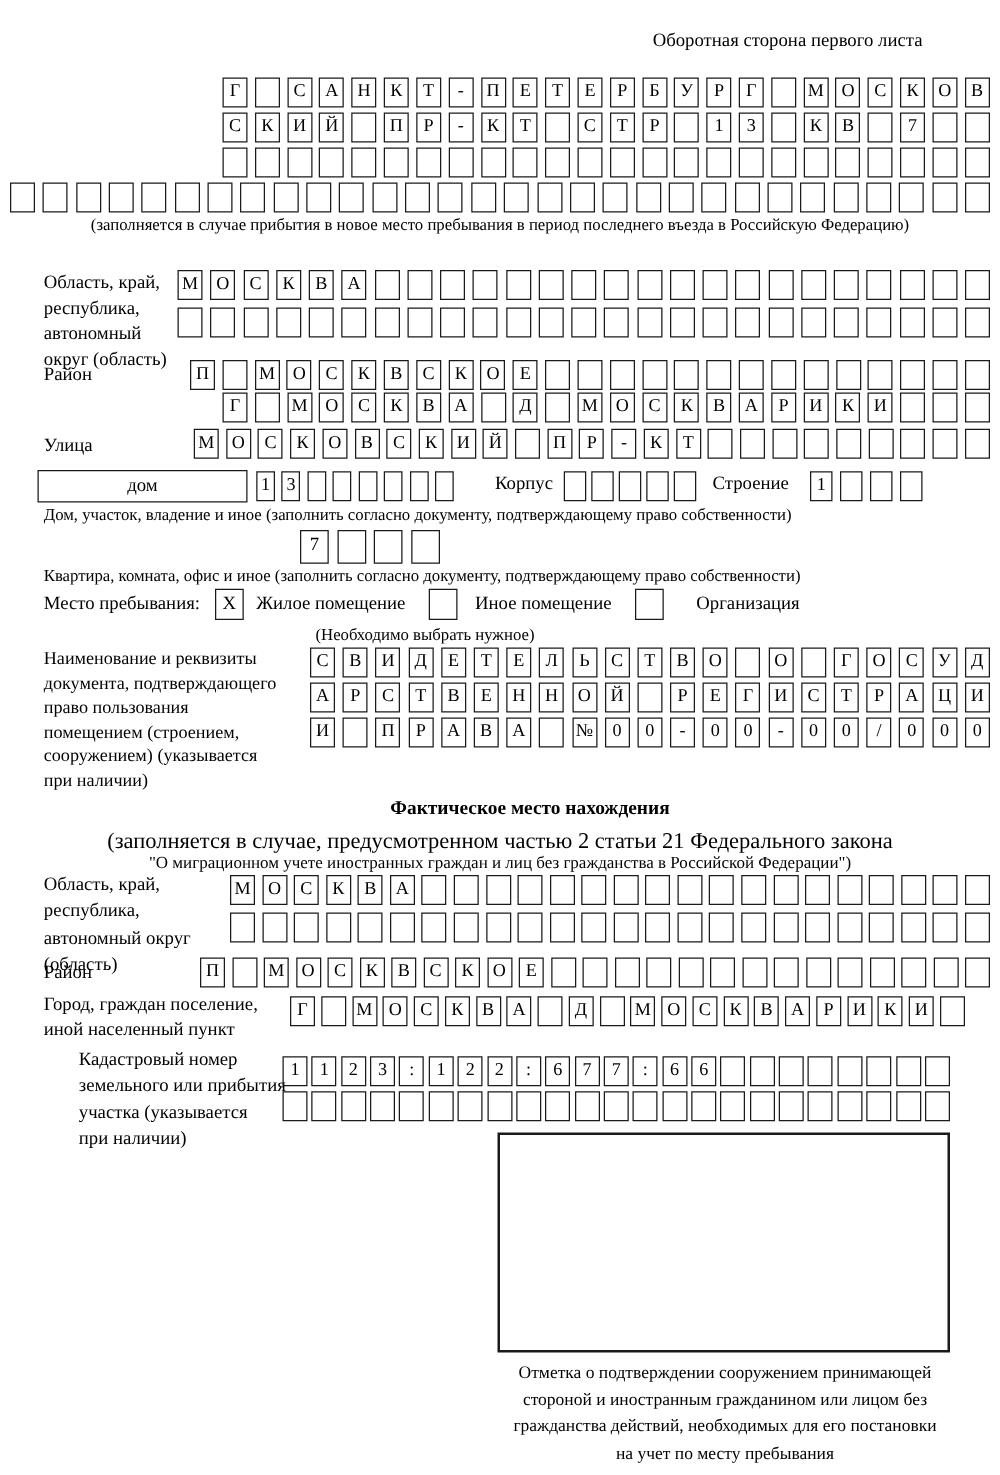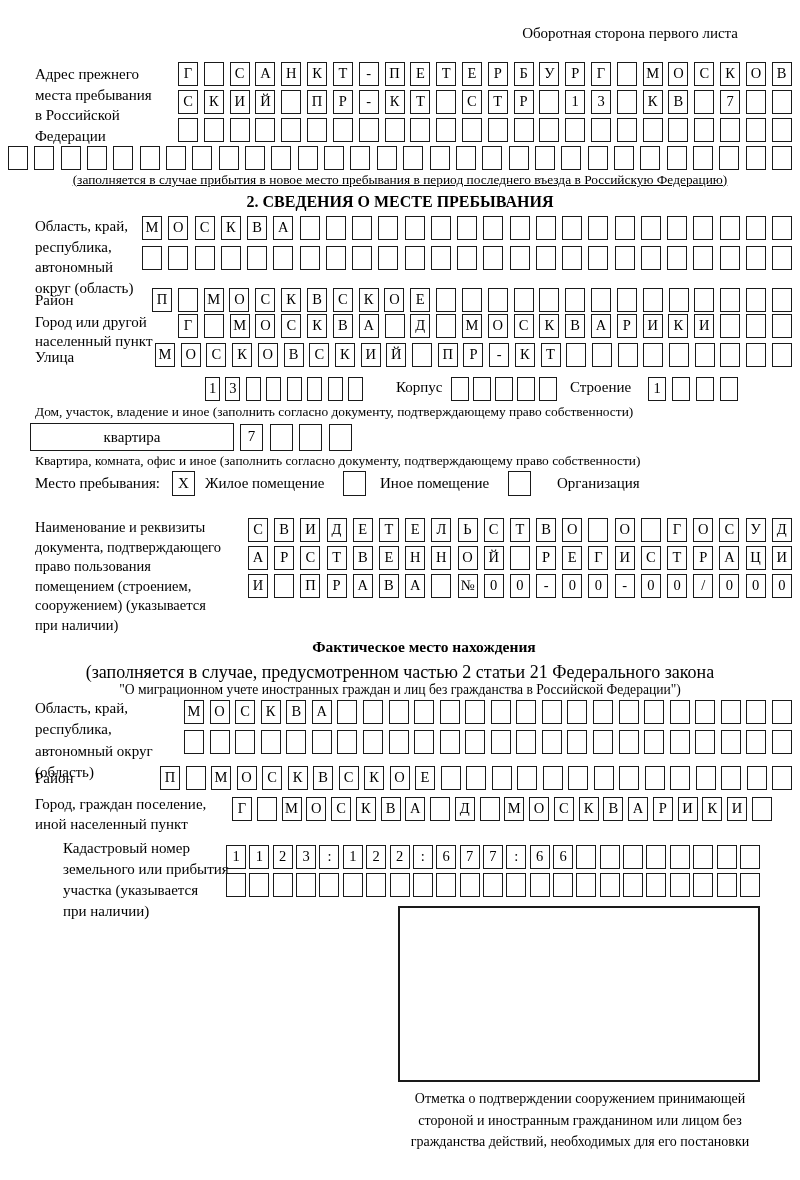--- a/index.html
+++ b/index.html
@@ -25,26 +25,20 @@
   .stampbox{position:absolute;box-sizing:border-box;border:2px solid #1a1a1a;background:#fff;}
   .caption{position:absolute;font-size:14px;line-height:21.5px;text-align:center;}
 </style>
 </head>
 <body>
 
 <div id="page">
 
   <div class="abs" style="top:25px;right:62px;font-size:15px;">Оборотная сторона первого листа</div>
 
-  <div class="label" style="left:35px;top:64px;">
-    <div>Адрес прежнего</div>
-    <div>места пребывания</div>
-    <div>в Российской</div>
-    <div>Федерации</div>
-  </div>
   <div class="cellrow" style="left:178px;top:62px;width:614px;">
       <span class="cell">Г</span>
       <span class="cell"></span>
       <span class="cell">С</span>
       <span class="cell">А</span>
       <span class="cell">Н</span>
       <span class="cell">К</span>
       <span class="cell">Т</span>
       <span class="cell">-</span>
       <span class="cell">П</span>
@@ -141,23 +135,22 @@
       <span class="cell"></span>
       <span class="cell"></span>
       <span class="cell"></span>
       <span class="cell"></span>
       <span class="cell"></span>
       <span class="cell"></span>
       <span class="cell"></span>
       <span class="cell"></span>
       <span class="cell"></span>
     </div>
-  <div class="note center" style="top:172px;text-decoration:underline;">(заполняется в случае прибытия в новое место пребывания в период последнего въезда в Российскую Федерацию)</div>
-
-  <div class="abs center bold" style="top:193px;font-size:16px;">2. СВЕДЕНИЯ О МЕСТЕ ПРЕБЫВАНИЯ</div>
+  <div class="note center" style="top:172px;">(заполняется в случае прибытия в новое место пребывания в период последнего въезда в Российскую Федерацию)</div>
+
 
   <div class="label" style="left:35px;top:216px;">
     <div>Область, край,</div>
     <div>республика,</div>
     <div>автономный</div>
     <div>округ (область)</div>
   </div>
   <div class="cellrow" style="left:142px;top:216px;width:650px;">
       <span class="cell">М</span>
       <span class="cell">О</span>
@@ -235,24 +228,20 @@
       <span class="cell"></span>
       <span class="cell"></span>
       <span class="cell"></span>
       <span class="cell"></span>
       <span class="cell"></span>
       <span class="cell"></span>
       <span class="cell"></span>
       <span class="cell"></span>
     </div>
 
-  <div class="label" style="left:35px;top:313px;line-height:19px;">
-    <div>Город или другой</div>
-    <div>населенный пункт</div>
-  </div>
   <div class="cellrow" style="left:178px;top:314px;width:614px;">
       <span class="cell">Г</span>
       <span class="cell"></span>
       <span class="cell">М</span>
       <span class="cell">О</span>
       <span class="cell">С</span>
       <span class="cell">К</span>
       <span class="cell">В</span>
       <span class="cell">А</span>
       <span class="cell"></span>
@@ -295,20 +284,21 @@
       <span class="cell"></span>
       <span class="cell"></span>
       <span class="cell"></span>
       <span class="cell"></span>
       <span class="cell"></span>
       <span class="cell"></span>
       <span class="cell"></span>
       <span class="cell"></span>
     </div>
 
+  <div class="boxfield" style="left:30px;top:376px;width:168px;height:26px;">дом</div>
   <div class="cellrow sm" style="left:205px;top:377px;width:158px;">
       <span class="cell">1</span>
       <span class="cell">3</span>
       <span class="cell"></span>
       <span class="cell"></span>
       <span class="cell"></span>
       <span class="cell"></span>
       <span class="cell"></span>
       <span class="cell"></span>
     </div>
@@ -322,36 +312,36 @@
     </div>
   <div class="abs" style="left:570px;top:379px;font-size:15px;text-align:right;">Строение</div>
   <div class="cellrow md" style="left:648px;top:377px;width:90px;">
       <span class="cell">1</span>
       <span class="cell"></span>
       <span class="cell"></span>
       <span class="cell"></span>
     </div>
   <div class="note" style="left:35px;top:404px;">Дом, участок, владение и иное (заполнить согласно документу, подтверждающему право собственности)</div>
 
-  <div class="boxfield" style="left:30px;top:423px;width:204px;height:28px;">квартира</div>
   <div class="cellrow lg" style="left:240px;top:424px;width:112px;">
       <span class="cell">7</span>
       <span class="cell"></span>
       <span class="cell"></span>
       <span class="cell"></span>
     </div>
   <div class="note" style="left:35px;top:453px;">Квартира, комната, офис и иное (заполнить согласно документу, подтверждающему право собственности)</div>
 
   <div class="label" style="left:35px;top:473px;">Место пребывания:</div>
   <div class="cb" style="left:172px;top:471px;">X</div>
   <div class="label" style="left:205px;top:473px;">Жилое помещение</div>
   <div class="cb" style="left:343px;top:471px;"></div>
   <div class="label" style="left:380px;top:473px;">Иное помещение</div>
   <div class="cb" style="left:508px;top:471px;"></div>
   <div class="label" style="left:557px;top:473px;">Организация</div>
+  <div class="note" style="left:150px;top:500px;width:380px;text-align:center;white-space:nowrap;">(Необходимо выбрать нужное)</div>
 
   <div class="label" style="left:35px;top:518px;font-size:14.5px;line-height:19.6px;">
     <div>Наименование и реквизиты</div>
     <div>документа, подтверждающего</div>
     <div>право пользования</div>
     <div>помещением (строением,</div>
     <div>сооружением) (указывается</div>
     <div>при наличии)</div>
   </div>
   <div class="cellrow" style="left:248px;top:518px;width:544px;">
@@ -600,15 +590,16 @@
       <span class="cell"></span>
       <span class="cell"></span>
       <span class="cell"></span>
     </div>
 
   <div class="stampbox" style="left:398px;top:906px;width:362px;height:176px;"></div>
   <div class="caption" style="left:392px;top:1088px;width:376px;">
     <div>Отметка о подтверждении сооружением принимающей</div>
     <div>стороной и иностранным гражданином или лицом без</div>
     <div>гражданства действий, необходимых для его постановки</div>
+    <div>на учет по месту пребывания</div>
   </div>
 
 </div>
 
 </body></html>

